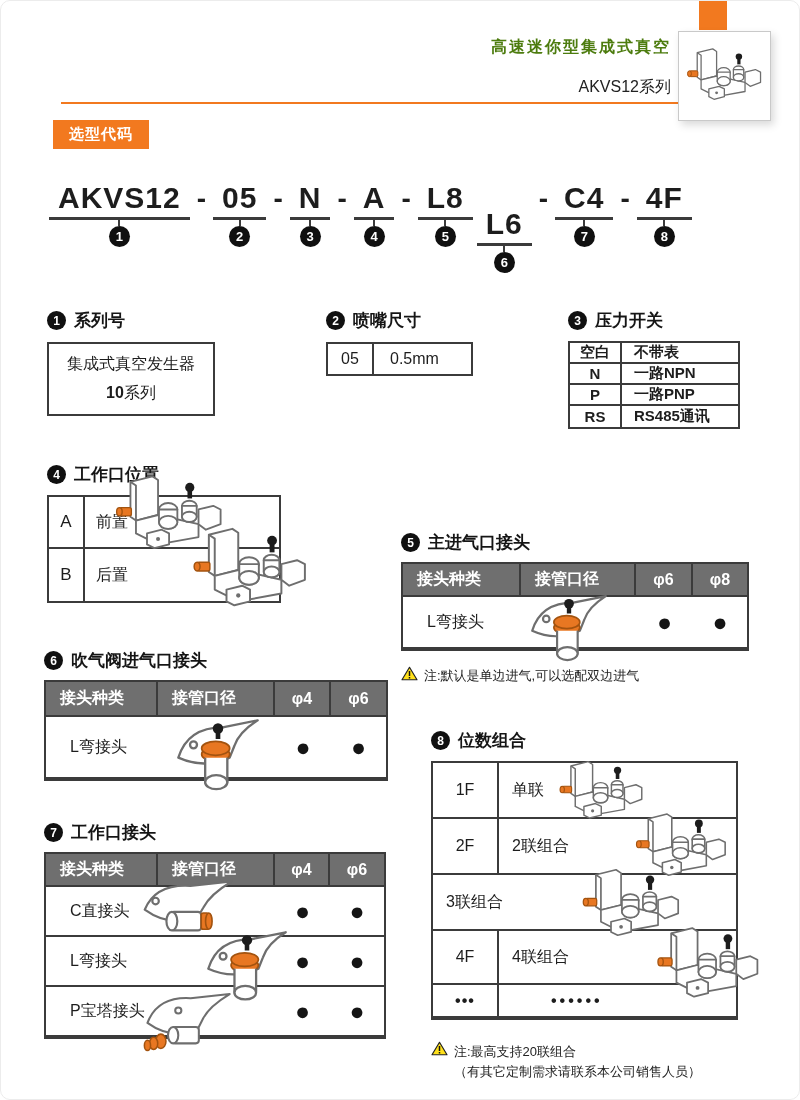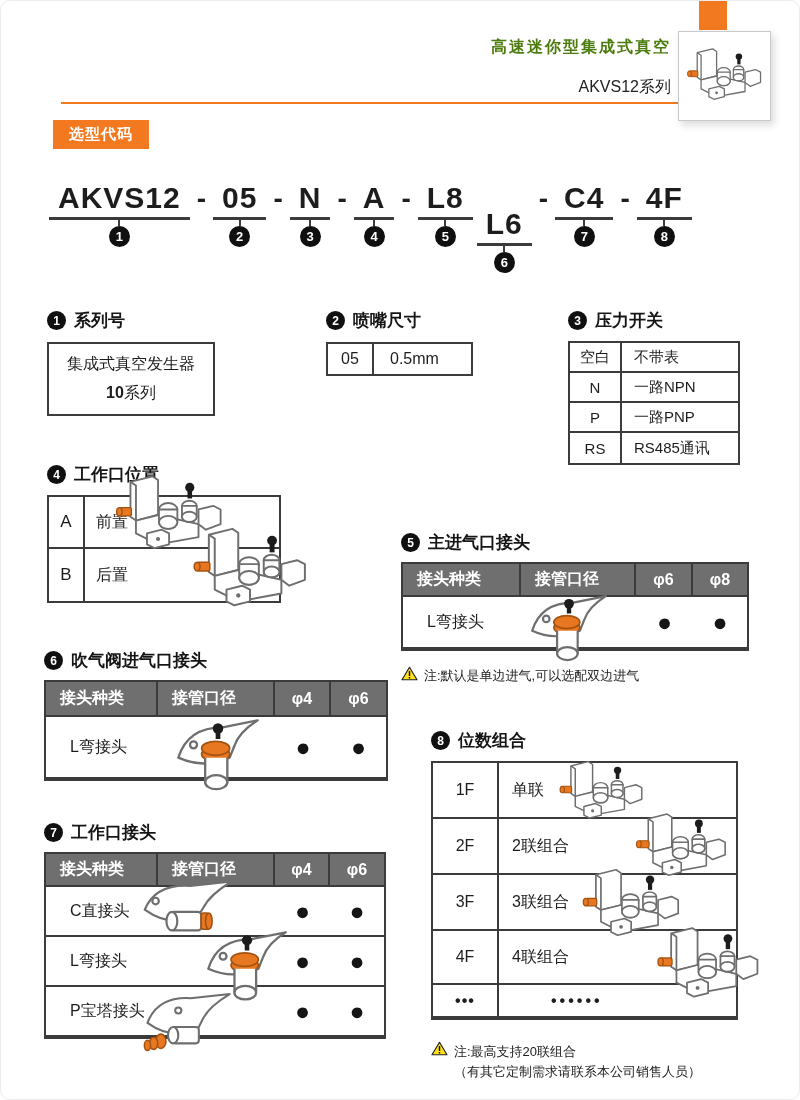--- a/index.html
+++ b/index.html
@@ -41,21 +41,21 @@
             display:flex; flex-direction:column; align-items:center; justify-content:center; gap:8px; font-size:16px; }
   .b { font-weight:bold; }
 
   
   .s2-table { margin-top:10px; width:147px; height:34px; border:2px solid #3b3b3b; display:flex; font-size:16px; }
   .s2-c1 { width:46px; border-right:2px solid #3b3b3b; display:flex; align-items:center; justify-content:center; }
   .s2-c2 { flex:1; display:flex; align-items:center; padding-left:16px; }
 
   
   .s3-table { margin-top:9px; width:172px; border:2px solid #3b3b3b; }
-  .s3-row { display:flex; height:30px; border-bottom:2px solid #3b3b3b; font-size:15px; }
+  .s3-row { display:flex; height:21px; border-bottom:2px solid #3b3b3b; font-size:15px;font-weight:bold; }
   .s3-row:last-child { border-bottom:none; }
   .s3-c1 { width:52px; border-right:2px solid #3b3b3b; display:flex; align-items:center; justify-content:center; }
   .s3-c2 { flex:1; display:flex; align-items:center; padding-left:12px; }
 
   
   .s4-table { margin-top:9px; width:234px; border:2px solid #3b3b3b; position:relative; }
   .s4-row { display:flex; height:52px; border-bottom:2px solid #3b3b3b; }
   .s4-row:last-child { border-bottom:none; }
   .s4-c1 { width:36px; border-right:2px solid #3b3b3b; display:flex; align-items:center; justify-content:center; font-size:17px; }
   .s4-c2 { display:flex; align-items:center; padding-left:11px; font-size:16px; }
@@ -426,21 +426,20 @@
     <div class="t8">
       <div class="t8-row r56">
         <div class="t8-c1">1F</div>
         <div class="t8-c2">单联</div>
       </div>
       <div class="t8-row r56">
         <div class="t8-c1">2F</div>
         <div class="t8-c2">2联组合</div>
       </div>
       <div class="t8-row r56">
-        <div class="t8-c1">3F</div>
         <div class="t8-c2">3联组合</div>
       </div>
       <div class="t8-row r54">
         <div class="t8-c1">4F</div>
         <div class="t8-c2">4联组合</div>
       </div>
       <div class="t8-row r33">
         <div class="t8-c1 dots3">•••</div>
         <div class="t8-c2 dots6">••••••</div>
       </div>

